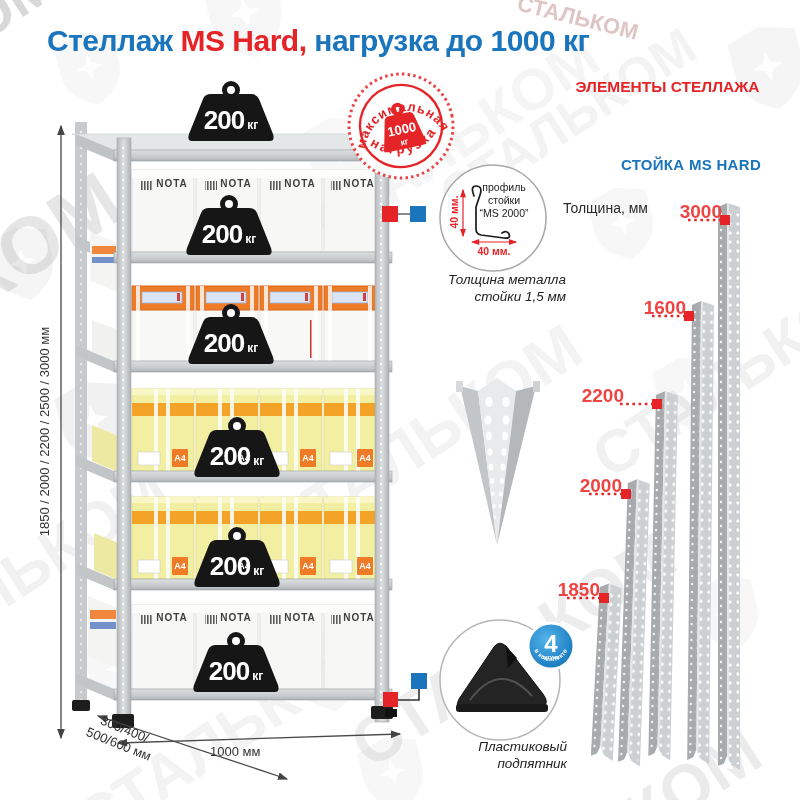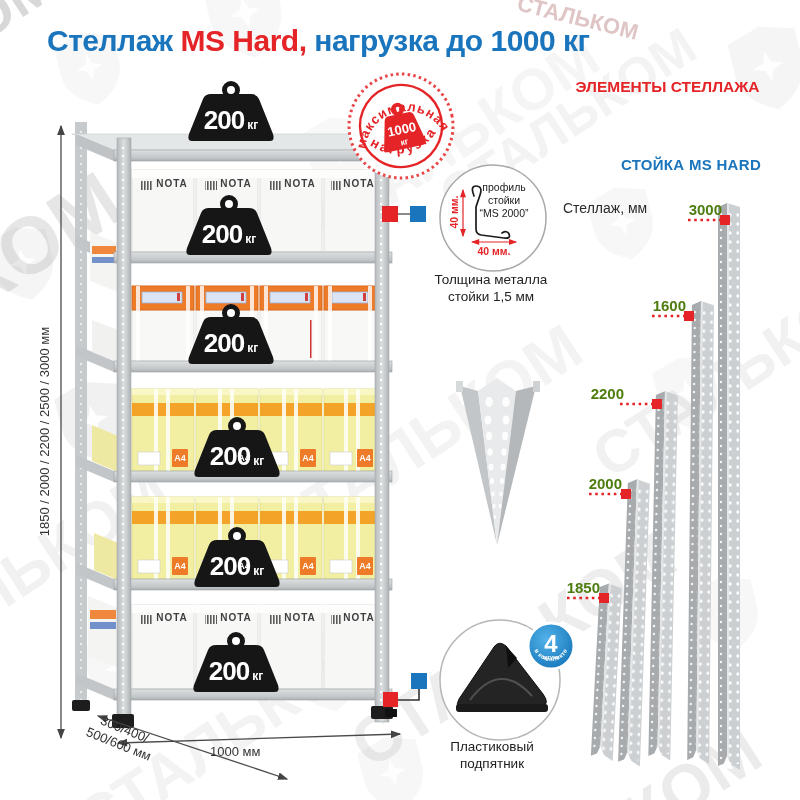--- a/index.html
+++ b/index.html
@@ -7,34 +7,34 @@
          font-family:"Liberation Sans","DejaVu Sans",sans-serif;}
   #stage svg.scene{position:absolute;left:0;top:0;}
   .ov{position:absolute;white-space:nowrap;}
   .title{left:47px;top:24px;font-size:30px;font-weight:bold;letter-spacing:-0.5px;}
   .t-blue{color:#1a75bc}.t-red{color:#e52427}
   .comp-h{left:535px;top:76px;width:265px;text-align:center;color:#e52427;
           font-size:15.5px;font-weight:bold;line-height:21px;}
   .sub-h{left:576px;top:156px;width:230px;text-align:center;color:#1a75bc;
          font-size:15px;font-weight:bold;letter-spacing:.3px;}
   .vysota{left:563px;top:200px;font-size:14px;color:#2b2b2b;}
-  .postlab{position:absolute;width:60px;text-align:right;font-size:15px;font-weight:bold;color:#4d7c0f;}
+  .postlab{position:absolute;width:60px;text-align:right;font-size:19px;font-weight:bold;color:#ef4444;}
   .wt{position:absolute;width:90px;display:flex;justify-content:center;align-items:baseline;gap:3px;color:#fff;}
   .wt-v{font-size:26px;font-weight:bold;letter-spacing:-1px;}
   .wt-u{font-size:12px;font-weight:bold;}
   .nota{position:absolute;width:40px;text-align:center;font-size:10px;font-weight:bold;
         color:#3f3f42;letter-spacing:1px;}
   .a4{position:absolute;width:16px;text-align:center;font-size:9px;font-weight:bold;color:#fff;}
   .dim{font-size:13px;color:#333;}
   .dim-h{left:-136px;top:424px;width:360px;text-align:center;transform:rotate(-90deg);}
   .dim-d{left:44px;top:721px;width:155px;text-align:center;transform:rotate(22deg);line-height:16px;}
   .dim-w{left:210px;top:744px;}
   .prof-t{position:absolute;width:64px;left:472px;text-align:center;font-size:10.5px;color:#222;}
   .red-dim{position:absolute;color:#e52427;font-size:10.5px;font-weight:bold;text-align:center;}
-  .cap{position:absolute;width:150px;text-align:center;font-size:13.5px;color:#222;}
+  .cap{position:absolute;width:150px;text-align:right;font-size:13.5px;color:#222;font-style:italic;}
 </style>
 </head>
 <body>
 
 <div id="stage">
 
 <svg class="scene" width="800" height="800" viewBox="0 0 800 800">
   <defs>
     <linearGradient id="postGrad" x1="0" y1="0" x2="1" y2="0">
       <stop offset="0" stop-color="#b6babd"></stop>
@@ -466,21 +466,21 @@
 </svg>
 
 <div class="ov title">
   <span class="t-blue">Стеллаж </span><span class="t-red">MS Hard,</span><span class="t-blue"> нагрузка до 1000 кг</span>
 </div>
 
 <div class="ov comp-h">
   <div>ЭЛЕМЕНТЫ СТЕЛЛАЖА</div>
 </div>
 <div class="ov sub-h">СТОЙКА MS HARD</div>
-<div class="ov vysota">Стеллаж, мм</div>
+<div class="ov vysota">Толщина, мм</div>
 
 <div class="postlab" style="left:662px;top:201px;">3000</div>
 <div class="postlab" style="left:626px;top:297px;">1600</div>
 <div class="postlab" style="left:564px;top:385px;">2200</div>
 <div class="postlab" style="left:562px;top:475px;">2000</div>
 <div class="postlab" style="left:540px;top:579px;">1850</div>
 
 <div class="wt" style="left:186px;top:105px;">
   <span class="wt-v">200</span>
       <span class="wt-u">кг</span>

